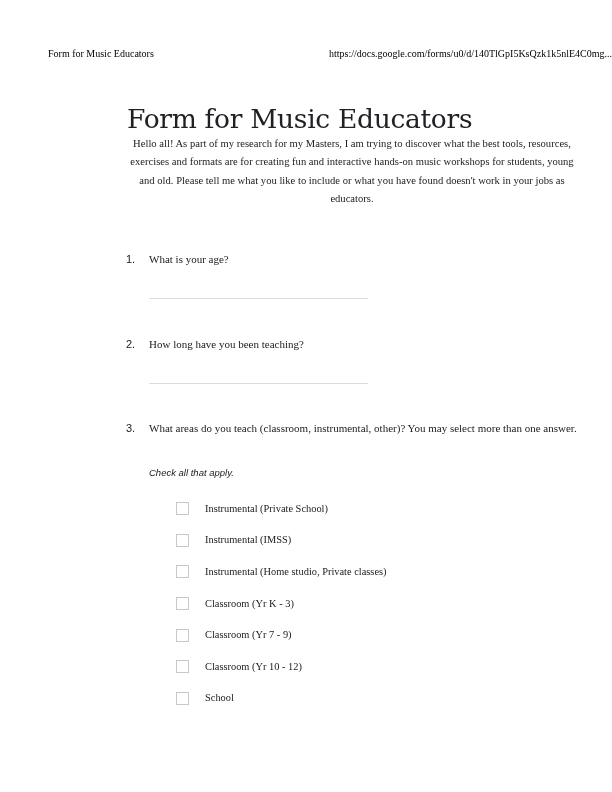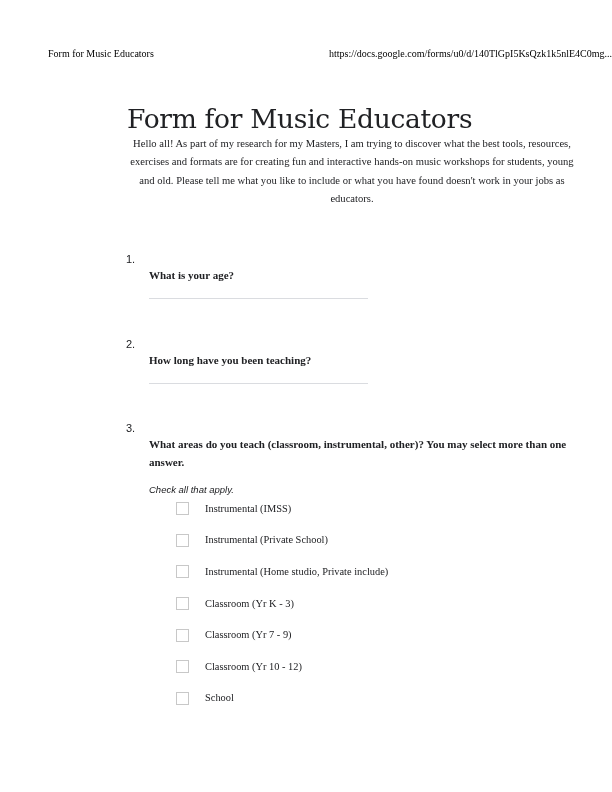--- a/index.html
+++ b/index.html
@@ -24,22 +24,22 @@
       position: absolute; left: 91px; top: 99px; width: 450px;
       font-size: 10.6px; line-height: 18.3px; color: #202124; text-align: center;
     }
 
     .question { position: absolute; left: 0; width: 612px; }
     .q-num {
       position: absolute; left: 78px; top: 0;
       font-family: "Liberation Sans", sans-serif; font-size: 11px; line-height: 18px;
     }
     .q-text {
-      position: absolute; left: 101px; top: 16px; width: 440px;
-      font-size: 11px; line-height: 18px; font-weight: bold;
+      position: absolute; left: 101px; top: 0; width: 440px;
+      font-size: 11px; line-height: 18px;
     }
     .answer-line {
       position: absolute; left: 101px; width: 219px; height: 1px; background: #dadce0;
     }
     .hint {
       position: absolute; left: 101px;
       font-family: "Liberation Sans", sans-serif; font-style: italic; font-size: 9.5px; line-height: 14px;
       color: #202124;
     }
     .options { position: absolute; left: 104px; }
@@ -69,33 +69,33 @@
 
 <div class="question" style="top:287px;">
   <span class="q-num">2.</span>
   <span class="q-text">How long have you been teaching?</span>
   <div class="answer-line" style="top:48px;"></div>
 </div>
 
 <div class="question" style="top:371px;">
   <span class="q-num">3.</span>
   <span class="q-text">What areas do you teach (classroom, instrumental, other)? You may select more than one answer.</span>
-  <span class="hint" style="top:64px;">Check all that apply.</span>
+  <span class="hint" style="top:47px;">Check all that apply.</span>
   <div class="options" style="top:68px;">
+    <div class="option">
+      <span class="checkbox"></span>
+      <span class="option-label">Instrumental (Private School)</span>
+    </div>
     <div class="option">
       <span class="checkbox"></span>
       <span class="option-label">Instrumental (IMSS)</span>
     </div>
     <div class="option">
       <span class="checkbox"></span>
-      <span class="option-label">Instrumental (Private School)</span>
-    </div>
-    <div class="option">
-      <span class="checkbox"></span>
-      <span class="option-label">Instrumental (Home studio, Private include)</span>
+      <span class="option-label">Instrumental (Home studio, Private classes)</span>
     </div>
     <div class="option">
       <span class="checkbox"></span>
       <span class="option-label">Classroom (Yr K - 3)</span>
     </div>
     <div class="option">
       <span class="checkbox"></span>
       <span class="option-label">Classroom (Yr 7 - 9)</span>
     </div>
     <div class="option">

